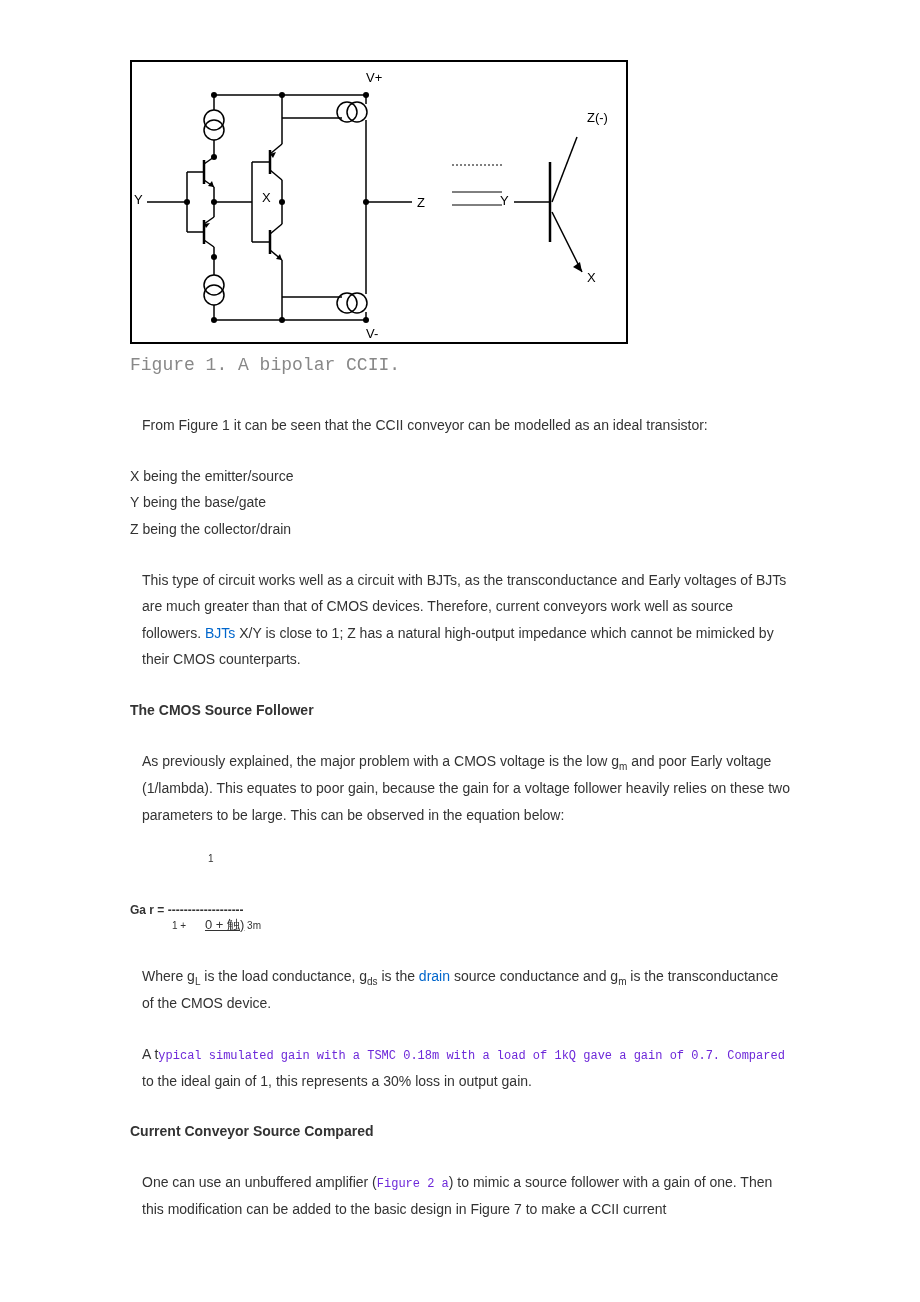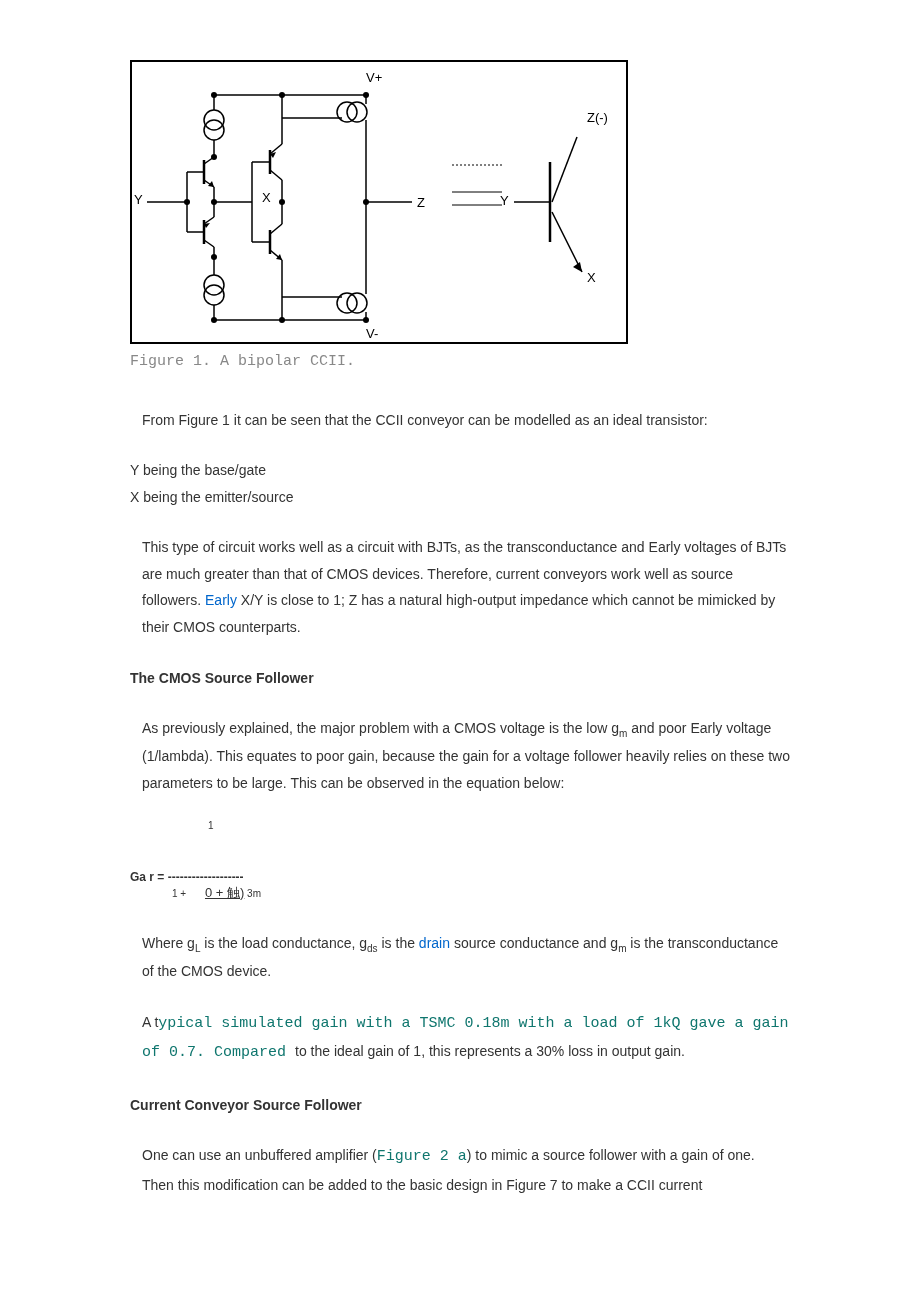--- a/index.html
+++ b/index.html
@@ -14,21 +14,21 @@
   .figure-box {
     border: 2px solid #000;
     width: 494px;
     height: 280px;
     position: relative;
     background: #fff;
   }
   .figure-caption {
     font-family: "Courier New", monospace;
     color: #888;
-    font-size: 15px;
+    font-size: 18px;
     margin-top: 4px;
     margin-bottom: 30px;
   }
   p {
     margin: 0 0 24px 12px;
   }
   .nolist {
     margin: 0 0 24px 0;
   }
   .nolist div {
@@ -64,22 +64,22 @@
     font-size: 10px;
     padding-left: 42px;
   }
   .den .u {
     text-decoration: underline;
     font-size: 13px;
     margin-left: 16px;
   }
   .mono {
     font-family: "Courier New", monospace;
-    color: #0f766e;
-    font-size: 15px;
+    color: #6d28d9;
+    font-size: 12px;
   }
   svg text {
     font-family: Arial, sans-serif;
     font-size: 13px;
     fill: #000;
   }
 </style>
 </head>
 <body>
 
@@ -184,26 +184,27 @@
     <line x1="420" y1="150" x2="450" y2="210" stroke="#000" stroke-width="1.5"></line>
     <polygon points="450,210 441,205 448,200" fill="#000"></polygon>
     <text x="455" y="220">X</text>
   </svg>
 </div>
 <div class="figure-caption">Figure 1. A bipolar CCII.</div>
 
 <p>From Figure 1 it can be seen that the CCII conveyor can be modelled as an ideal transistor:</p>
 
 <div class="nolist">
+  <div>X being the emitter/source</div>
   <div>Y being the base/gate</div>
-  <div>X being the emitter/source</div>
+  <div>Z being the collector/drain</div>
 </div>
 
 <p>
-  <span>This type of circuit works well as a circuit with BJTs, as the transconductance and Early voltages of BJTs are much greater than that of CMOS devices. Therefore, current conveyors work well as source followers. </span><a class="link" href="#">Early</a><span> X/Y is close to 1; Z has a natural high-output impedance which cannot be mimicked by their CMOS counterparts.</span>
+  <span>This type of circuit works well as a circuit with BJTs, as the transconductance and Early voltages of BJTs are much greater than that of CMOS devices. Therefore, current conveyors work well as source followers. </span><a class="link" href="#">BJTs</a><span> X/Y is close to 1; Z has a natural high-output impedance which cannot be mimicked by their CMOS counterparts.</span>
 </p>
 
 <div class="heading">The CMOS Source Follower</div>
 
 <p>
   <span>As previously explained, the major problem with a CMOS voltage is the low g</span><span class="sub">m</span><span> and poor Early voltage (1/lambda). This equates to poor gain, because the gain for a voltage follower heavily relies on these two parameters to be large. This can be observed in the equation below:</span>
 </p>
 
 <div class="eq">
   <div class="num">1</div>
@@ -212,17 +213,17 @@
 </div>
 
 <p>
   <span>Where g</span><span class="sub">L</span><span> is the load conductance, g</span><span class="sub">ds</span><span> is the </span><a class="link" href="#">drain</a><span> source conductance and g</span><span class="sub">m</span><span> is the transconductance of the CMOS device.</span>
 </p>
 
 <p>
   <span>A t</span><span class="mono">ypical simulated gain with a TSMC 0.18m with a load of 1kQ gave a gain of 0.7. Compared </span><span> to the ideal gain of 1, this represents a 30% loss in output gain.</span>
 </p>
 
-<div class="heading">Current Conveyor Source Follower</div>
+<div class="heading">Current Conveyor Source Compared</div>
 
 <p style="margin-bottom:0">
   <span>One can use an unbuffered amplifier (</span><span class="mono">Figure 2 a</span><span>) to mimic a source follower with a gain of one. Then this modification can be added to the basic design in Figure 7 to make a CCII current</span>
 </p>
 
 </body></html>

